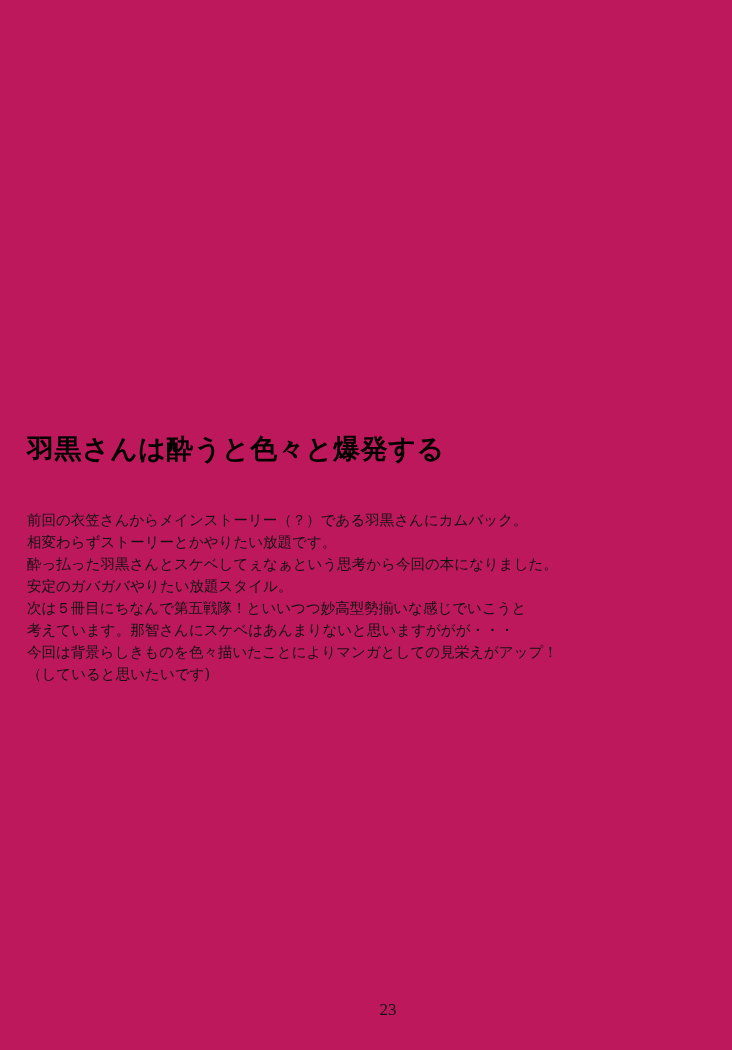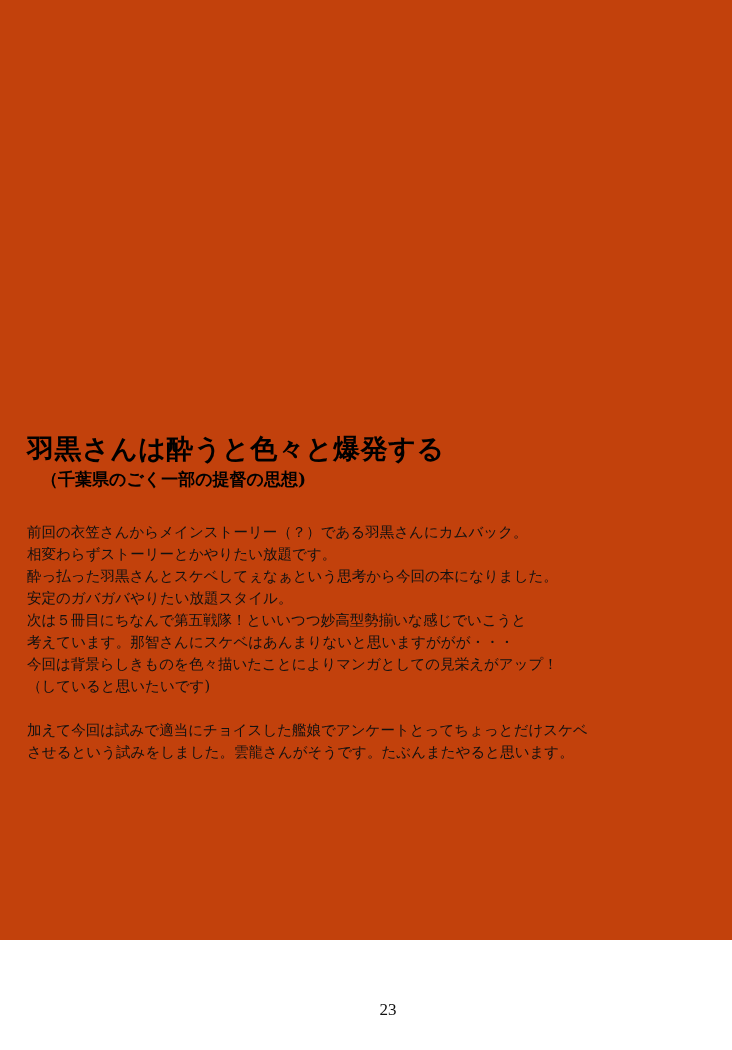--- a/index.html
+++ b/index.html
@@ -13,22 +13,22 @@
     position: relative;
     font-family: "Liberation Serif", "DejaVu Serif", serif;
     color: #111111;
     overflow: hidden;
   }
   .page {
     position: absolute;
     left: 0;
     top: 0;
     width: 732px;
-    height: 940px;
-    background: #c2410c;
+    height: 1050px;
+    background: #be185d;
   }
   .content {
     position: absolute;
     left: 27px;
     top: 432px;
     width: 680px;
   }
   .afterword-title {
     font-family: "DejaVu Serif", "Liberation Serif", serif;
     font-size: 27px;
@@ -49,20 +49,21 @@
     font-family: "DejaVu Serif", "Liberation Serif", serif;
     font-size: 14.5px;
     margin: 0 0 0 0;
     color: #111111;
   }
   .body-block {
     font-family: "DejaVu Serif", "Liberation Serif", serif;
     font-size: 14.5px;
     line-height: 1.52;
     color: #111111;
+    margin-top: 15px;
   }
   .gap-lg { height: 26px; }
   .gap-md { height: 22px; }
   .gap-sm { height: 20px; }
   .body-block p {
     margin: 0;
     white-space: pre-wrap;
   }
   .page-number {
     position: absolute;
@@ -78,42 +79,37 @@
 </style>
 </head>
 <body>
 
 <div class="page">
 
   <div class="content">
 
     <h1 class="afterword-title">羽黒さんは酔うと色々と爆発する</h1>
 
-    <h2 class="afterword-subtitle">（千葉県のごく一部の提督の思想)</h2>
 
 
     <div class="gap-lg"></div>
 
     <div class="body-block">
       <p>前回の衣笠さんからメインストーリー（？）である羽黒さんにカムバック。
 相変わらずストーリーとかやりたい放題です。
 酔っ払った羽黒さんとスケベしてぇなぁという思考から今回の本になりました。
 安定のガバガバやりたい放題スタイル。
 次は５冊目にちなんで第五戦隊！といいつつ妙高型勢揃いな感じでいこうと
 考えています。那智さんにスケベはあんまりないと思いますががが・・・
 今回は背景らしきものを色々描いたことによりマンガとしての見栄えがアップ！
 （していると思いたいです)</p>
     </div>
 
     <div class="gap-md"></div>
 
-    <div class="body-block">
-      <p>加えて今回は試みで適当にチョイスした艦娘でアンケートとってちょっとだけスケベ
-させるという試みをしました。雲龍さんがそうです。たぶんまたやると思います。</p>
-    </div>
 
     <div class="gap-sm"></div>
 
 
   </div>
 
   <div class="page-number">23</div>
 
 </div>
 

